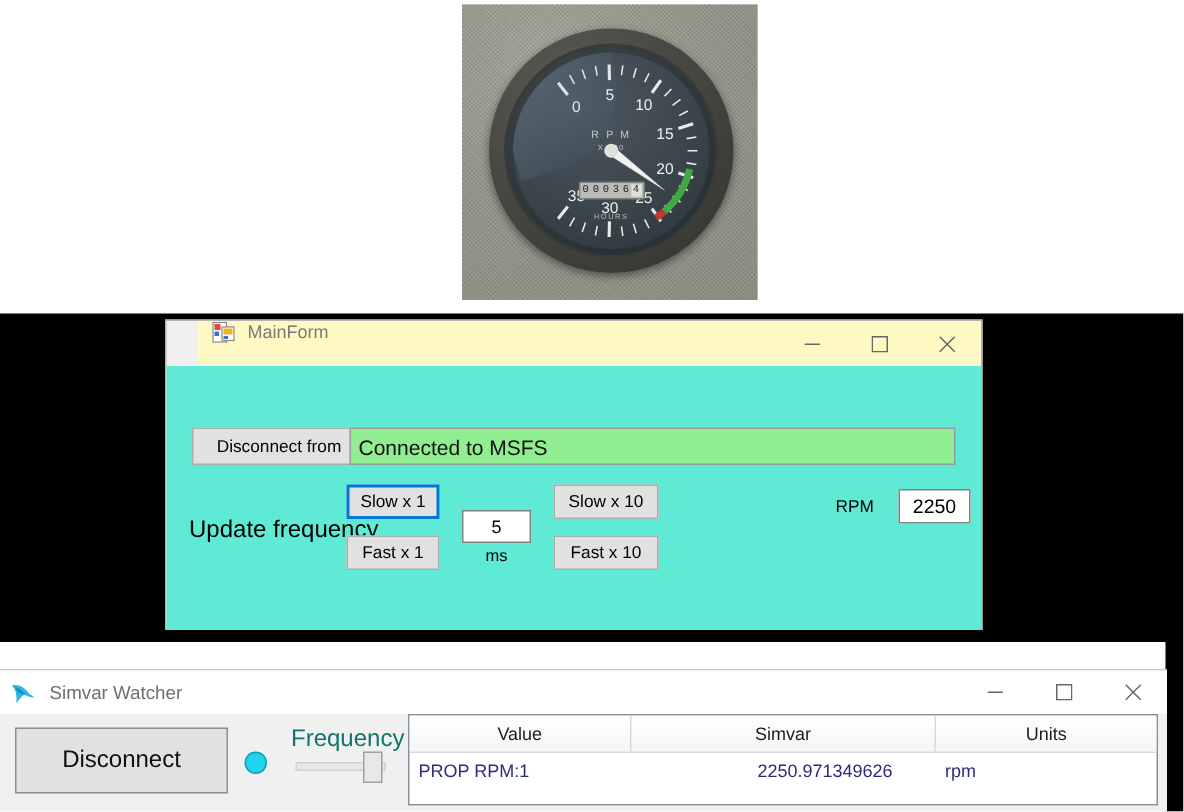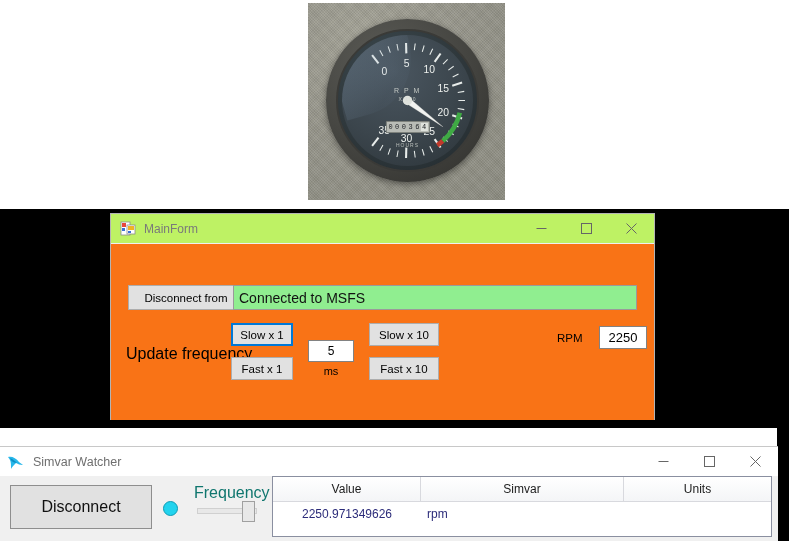--- a/index.html
+++ b/index.html
@@ -91,38 +91,39 @@
   }
 
   
   .mainform {
     position:absolute; left:110px; top:213px; width:545px; height:207px;
     background:#f0f0f0;
     border:1px solid #b4b4b4;
     box-shadow:0 0 0 1px rgba(0,0,0,0.08);
   }
   .mf-titlebar {
-    height:30px; background:#bef264;
-    display:flex; align-items:center;
+    height:30px; background:#fef9c3;
+    display:flex; 
     border-bottom:1px solid #f0f0f0;
+    margin-left:21px;
   }
   .mf-icon {
     width:16px; height:16px; margin-left:9px; margin-right:8px;
     position:relative; flex:0 0 auto;
   }
   .mf-caption {
     font-size:12px; color:#7a7a7a; font-family:"Liberation Sans", sans-serif;
   }
   .mf-winbtns { margin-left:auto; display:flex; height:30px; }
   .mf-winbtn {
     width:45px; height:30px; display:flex; align-items:center; justify-content:center;
     color:#555; font-size:11px;
   }
   .mf-winbtn svg { display:block; }
-  .mf-body { position:relative; height:176px; background:#f97316; }
+  .mf-body { position:relative; height:176px; background:#5eead4; }
 
   .btn {
     background:#e1e1e1; border:1px solid #adadad;
     font-size:11.5px; color:#000; font-family:"Liberation Sans", sans-serif;
     display:flex; align-items:center; justify-content:center;
     cursor:default; padding:0;
   }
   .btn.focused {
     border:2px solid #0078d7;
   }
@@ -420,20 +421,21 @@
       <div class="slider-track"></div>
       <div class="slider-thumb"></div>
 
       <div class="grid">
         <div class="grid-head">
           <div class="gh col-value">Value</div>
           <div class="gh col-simvar">Simvar</div>
           <div class="gh col-units">Units</div>
         </div>
         <div class="grid-row">
+          <div class="gc simvar">PROP RPM:1</div>
           <div class="gc value">2250.971349626</div>
           <div class="gc units">rpm</div>
         </div>
       </div>
     </div>
   </div>
 
 </div>
 
 </body></html>

